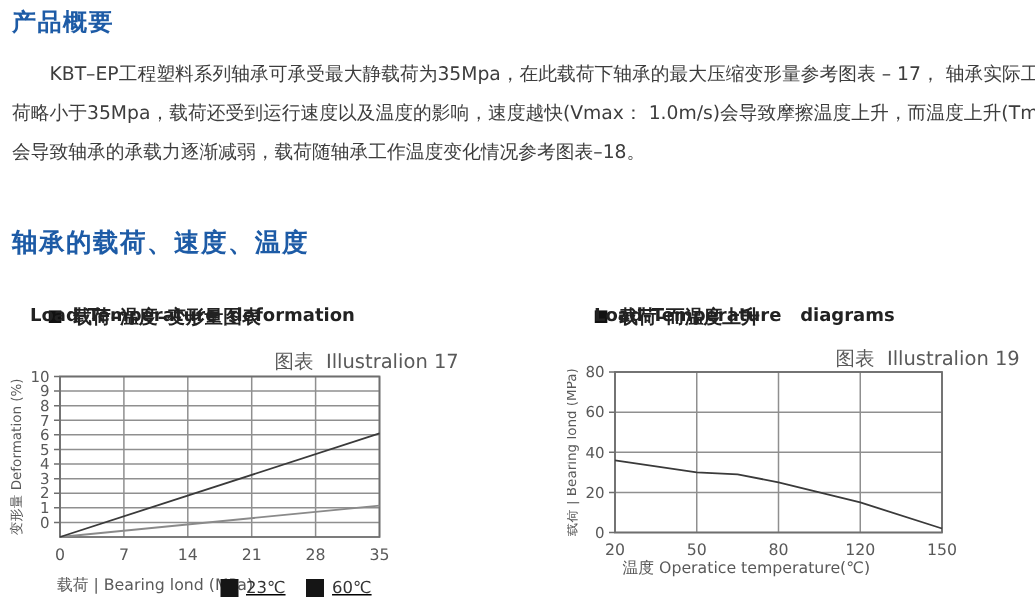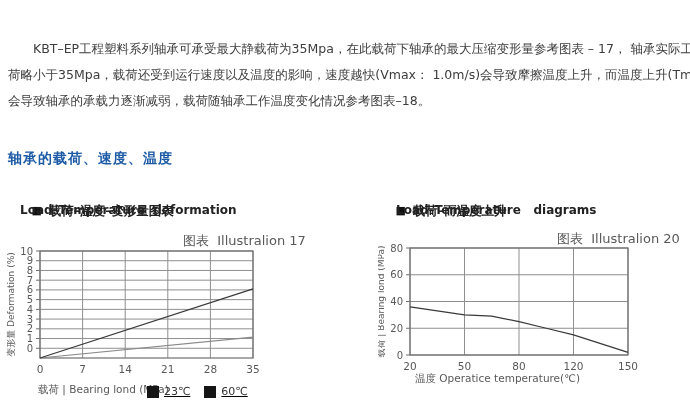--- a/index.html
+++ b/index.html
@@ -2,37 +2,38 @@
 <html><head>
 <meta charset="utf-8">
 <style>
   html,body{margin:0;padding:0;background:#ffffff;}
   body{font-family:"DejaVu Sans","Liberation Sans",sans-serif;}
   .page{position:relative;width:690px;height:407px;background:#ffffff;overflow:hidden;}
   .h1{position:absolute;left:8px;top:5px;font-size:16px;font-weight:bold;color:#1d5ba6;letter-spacing:1px;}
   .intro{position:absolute;left:8px;top:36px;width:678px;font-size:12.5px;color:#3d3d3d;line-height:26px;}
   .intro .ln{white-space:pre;}
   .intro .ln.first{text-indent:2em;}
-  .h2{position:absolute;left:8px;top:150px;font-size:14px;font-weight:bold;color:#1d5ba6;letter-spacing:1px;}
+  .h2{position:absolute;left:8px;top:150px;font-size:17px;font-weight:bold;color:#1d5ba6;letter-spacing:1px;}
   .chart-block-header{position:absolute;font-size:12.5px;font-weight:bold;color:#222222;white-space:pre;}
   .bullet{display:inline-block;font-size:11px;color:#111111;margin-right:7px;transform:translateY(-1px);}
   .hdr-en{position:absolute;font-size:12px;font-weight:bold;color:#222222;white-space:pre;}
   .caption{position:absolute;font-size:13px;color:#595959;white-space:pre;}
   .chart-svg{position:absolute;}
   .xaxis-label{position:absolute;font-size:10.5px;color:#595959;white-space:pre;}
   .legend{position:absolute;display:flex;align-items:center;gap:14px;}
   .legend-item{display:flex;align-items:center;gap:5px;text-decoration:underline;}
   .legend-swatch{width:12px;height:12px;background:#151515;display:inline-block;}
   .legend-label{font-size:11px;color:#333333;}
 </style>
 </head>
 <body>
 
 <div class="page">
 
+  <div class="h1">产品概要</div>
 
   <div class="intro">
     <div class="ln first">KBT–EP工程塑料系列轴承可承受最大静载荷为35Mpa，在此载荷下轴承的最大压缩变形量参考图表 – 17， 轴承实际工作载</div>
     <div class="ln">荷略小于35Mpa，载荷还受到运行速度以及温度的影响，速度越快(Vmax： 1.0m/s)会导致摩擦温度上升，而温度上升(Tmax： 80)</div>
     <div class="ln">会导致轴承的承载力逐渐减弱，载荷随轴承工作温度变化情况参考图表–18。</div>
   </div>
 
   <div class="h2">轴承的载荷、速度、温度</div>
 
   <div class="chart-block-header" style="left:14px;top:188px;">
@@ -100,21 +101,21 @@
     <div class="legend-item">
       <span class="legend-swatch"></span>
       <span class="legend-label">60℃</span>
     </div>
   </div>
 
   <div class="chart-block-header" style="left:378px;top:188px;">
     <span class="bullet">■</span><span>载荷–而温度上升</span>
   </div>
   <div class="hdr-en" style="left:396px;top:203px;">Load–Temperature   diagrams</div>
-  <div class="caption" style="left:557px;top:230px;">图表  Illustralion 20</div>
+  <div class="caption" style="left:557px;top:230px;">图表  Illustralion 19</div>
   <svg class="chart-svg" style="left:378px;top:243px;" width="312" height="140">
       <line x1="32" y1="112" x2="250" y2="112" stroke="#8f8f8f" stroke-width="1"></line>
       <line x1="28" y1="112" x2="32" y2="112" stroke="#6e6e6e" stroke-width="1"></line>
       <text x="25" y="115.5" text-anchor="end" font-size="10" fill="#595959">0</text>
       <line x1="32" y1="85.25" x2="250" y2="85.25" stroke="#8f8f8f" stroke-width="1"></line>
       <line x1="28" y1="85.25" x2="32" y2="85.25" stroke="#6e6e6e" stroke-width="1"></line>
       <text x="25" y="88.75" text-anchor="end" font-size="10" fill="#595959">20</text>
       <line x1="32" y1="58.5" x2="250" y2="58.5" stroke="#8f8f8f" stroke-width="1"></line>
       <line x1="28" y1="58.5" x2="32" y2="58.5" stroke="#6e6e6e" stroke-width="1"></line>
       <text x="25" y="62" text-anchor="end" font-size="10" fill="#595959">40</text>

